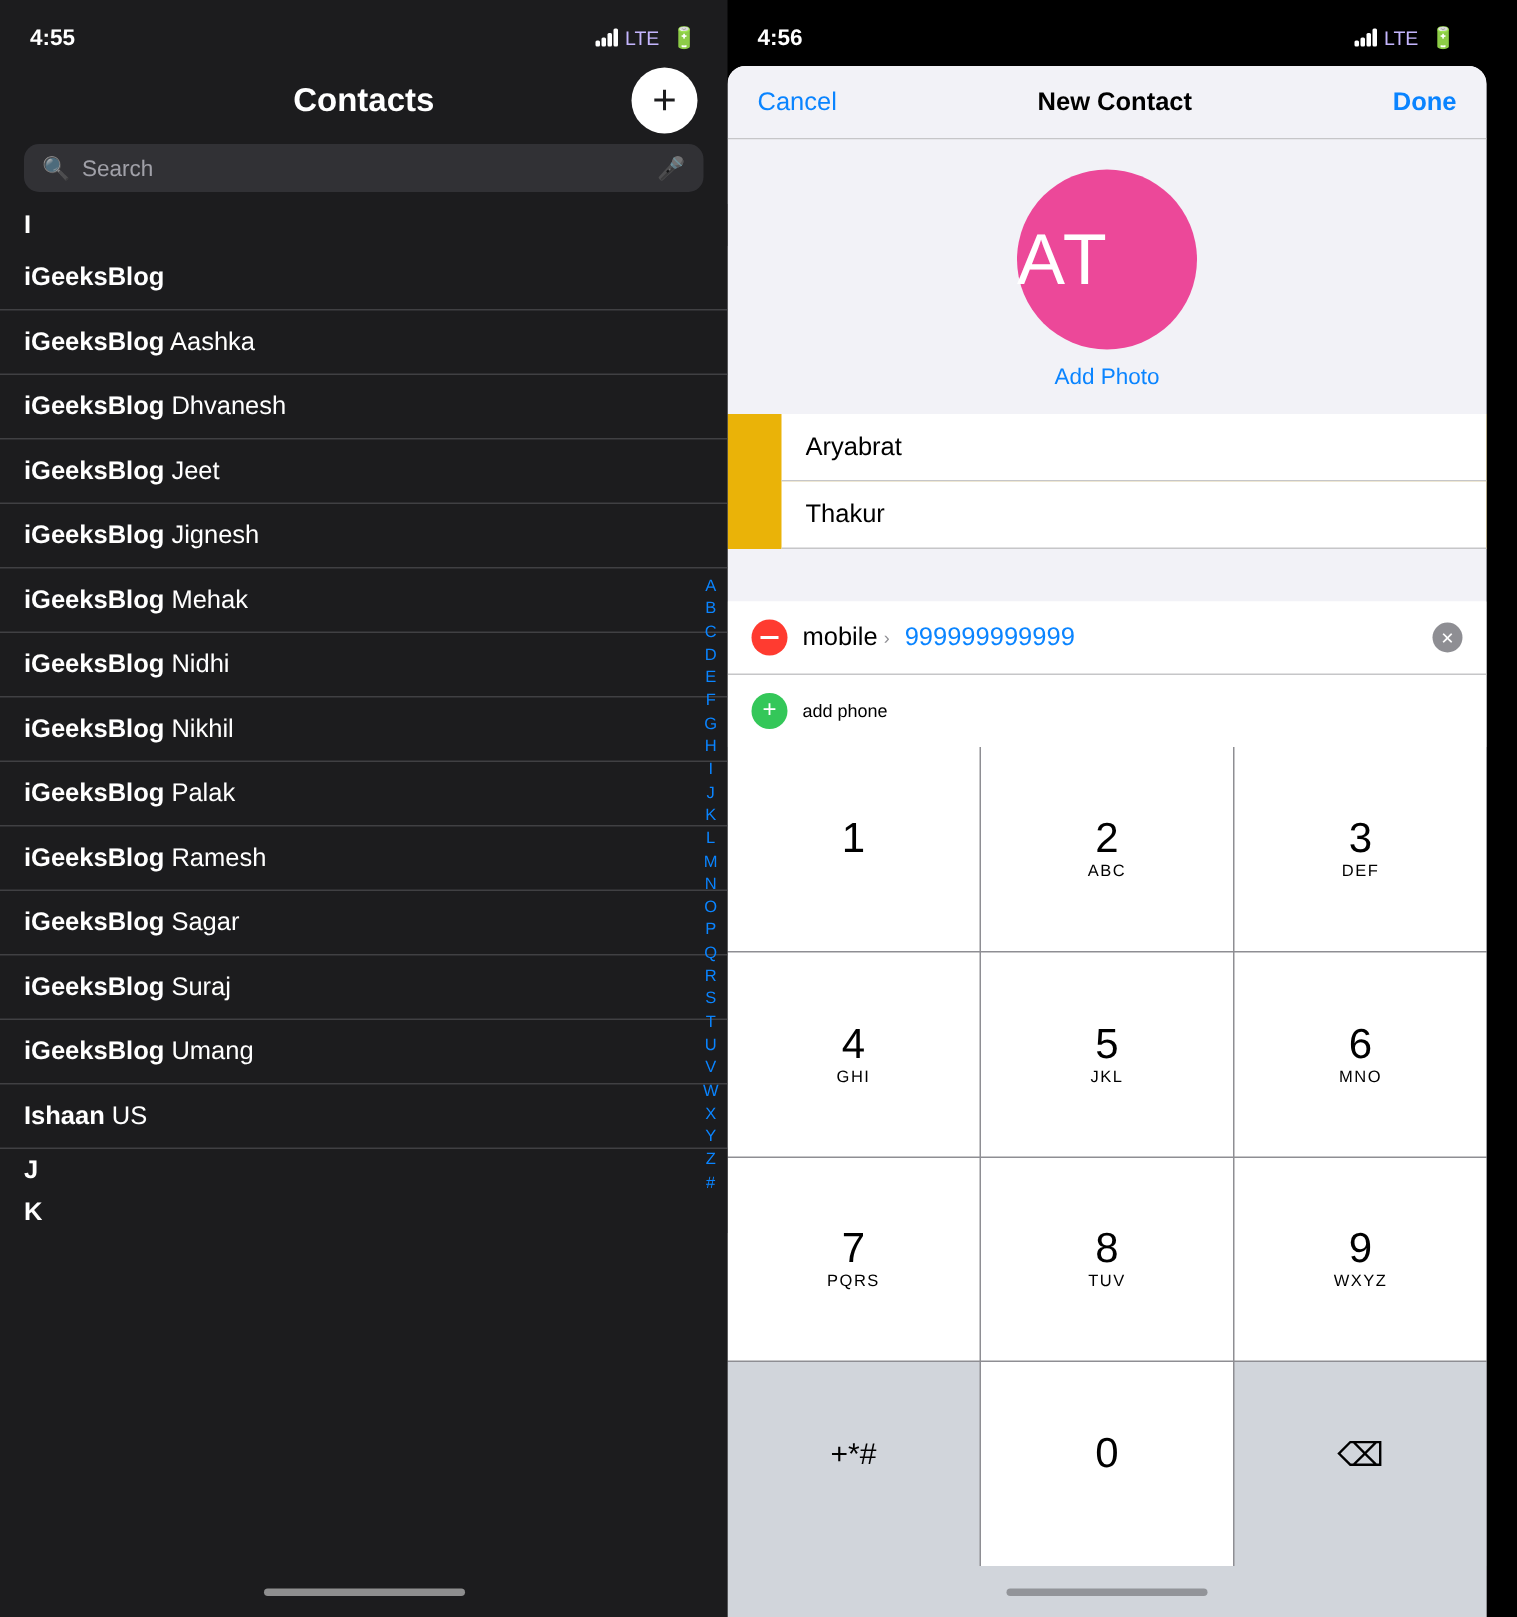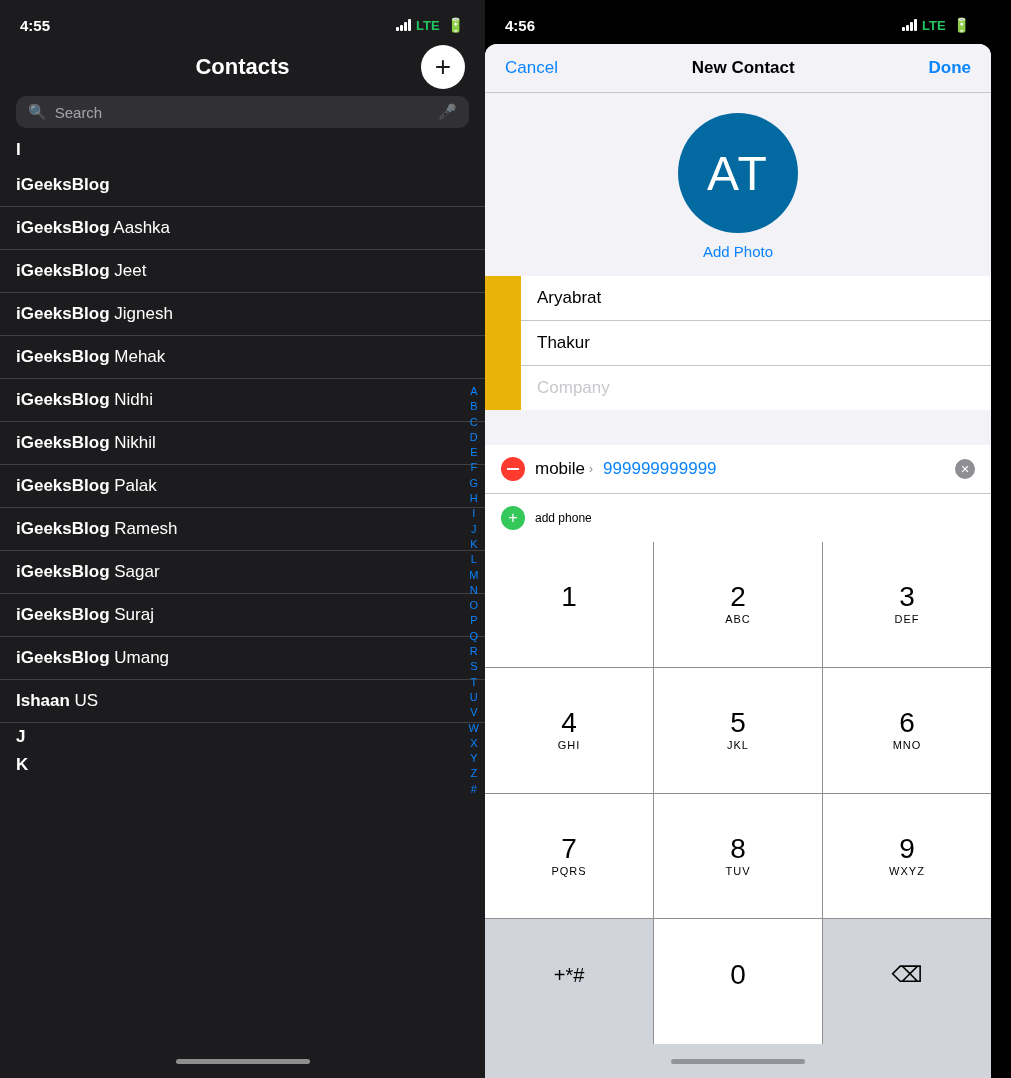--- a/index.html
+++ b/index.html
@@ -236,24 +236,24 @@
       flex-direction: column;
       align-items: center;
       padding: 20px 0 16px;
       background: #f2f2f7;
     }
 
     .avatar-circle {
       width: 120px;
       height: 120px;
       border-radius: 50%;
-      background: #0369a1;
-      display: flex;
-      align-items: center;
-      justify-content: center;
+      background: #ec4899;
+      display: flex;
+      align-items: center;
+      justify-content: flex-start;
       margin-bottom: 10px;
     }
 
     .avatar-initials {
       font-size: 48px;
       font-weight: 300;
       color: #fff;
       letter-spacing: 2px;
     }
 
@@ -452,22 +452,22 @@
       align-items: flex-end;
       gap: 1px;
     }
     .signal-bar {
       background: #fff;
       width: 3px;
       border-radius: 1px;
     }
     .lte-text {
       font-size: 13px;
-      font-weight: 700;
-      color: #22c55e;
+      font-weight: 400;
+      color: #c4b5fd;
       margin-right: 3px;
     }
   </style>
 </head>
 <body>
 
 <div class="left-panel">
   <div class="status-bar-left">
     <span class="status-time">4:55</span>
     <div class="status-icons">
@@ -497,20 +497,23 @@
 
   <div class="list-wrapper">
     <div class="contacts-list">
 
       <div class="section-header">I</div>
       <div class="contact-item">
         <span class="contact-name"><span class="bold">iGeeksBlog</span></span>
       </div>
       <div class="contact-item">
         <span class="contact-name"><span class="bold">iGeeksBlog</span> Aashka</span>
+      </div>
+      <div class="contact-item">
+        <span class="contact-name"><span class="bold">iGeeksBlog</span> Dhvanesh</span>
       </div>
       <div class="contact-item">
         <span class="contact-name"><span class="bold">iGeeksBlog</span> Jeet</span>
       </div>
       <div class="contact-item">
         <span class="contact-name"><span class="bold">iGeeksBlog</span> Jignesh</span>
       </div>
       <div class="contact-item">
         <span class="contact-name"><span class="bold">iGeeksBlog</span> Mehak</span>
       </div>
@@ -610,23 +613,20 @@
       <span class="add-photo-text">Add Photo</span>
     </div>
 
     <div class="form-section">
       <div class="form-field">
         <input type="text" placeholder="First name" value="Aryabrat" style="">
       </div>
       <div class="form-field">
         <input type="text" placeholder="Last name" value="Thakur" style="">
       </div>
-      <div class="form-field" style="border-bottom: none;">
-        <input type="text" placeholder="Company" value="" style="">
-      </div>
     </div>
 
     <div class="form-separator"></div>
 
     <div class="phone-section">
       <div class="phone-row">
         <div class="red-minus">
           <div class="minus-bar"></div>
         </div>
         <span class="phone-label">

